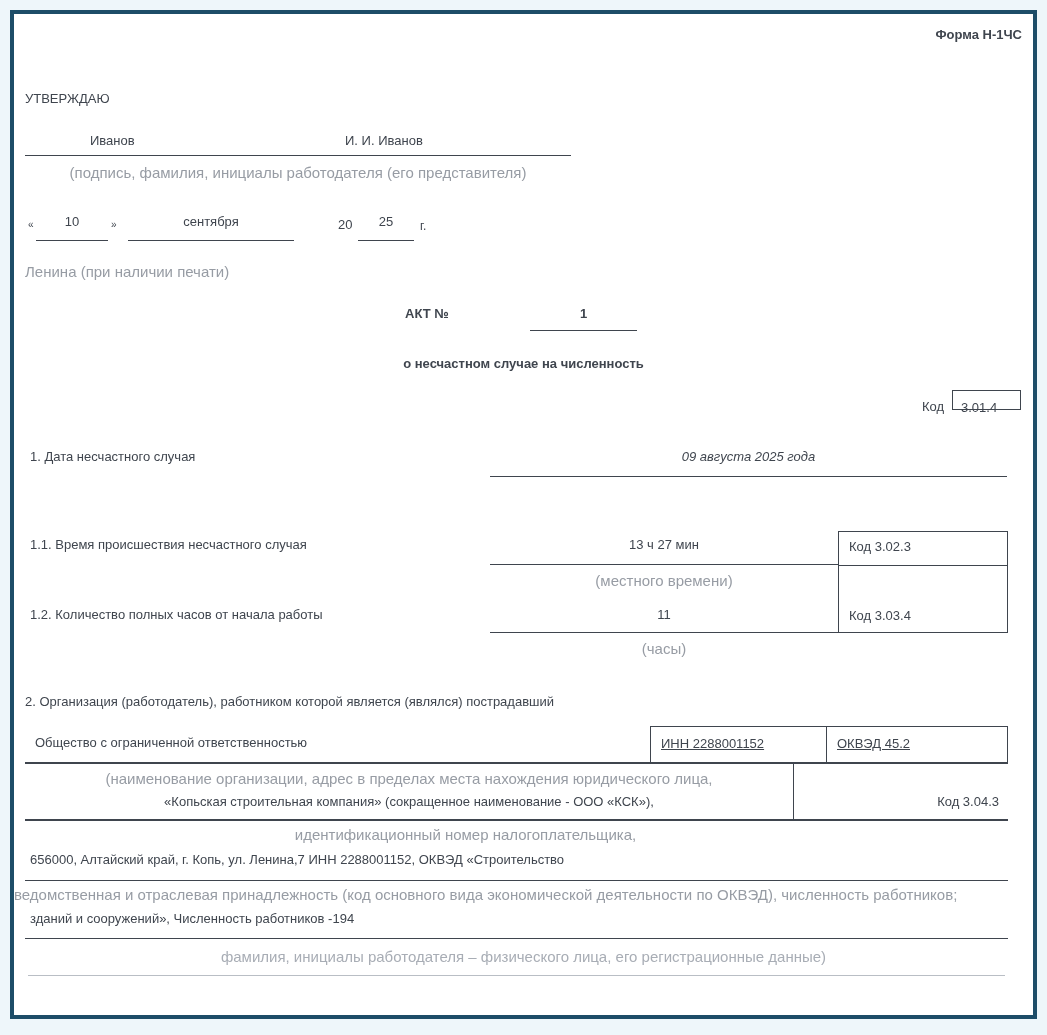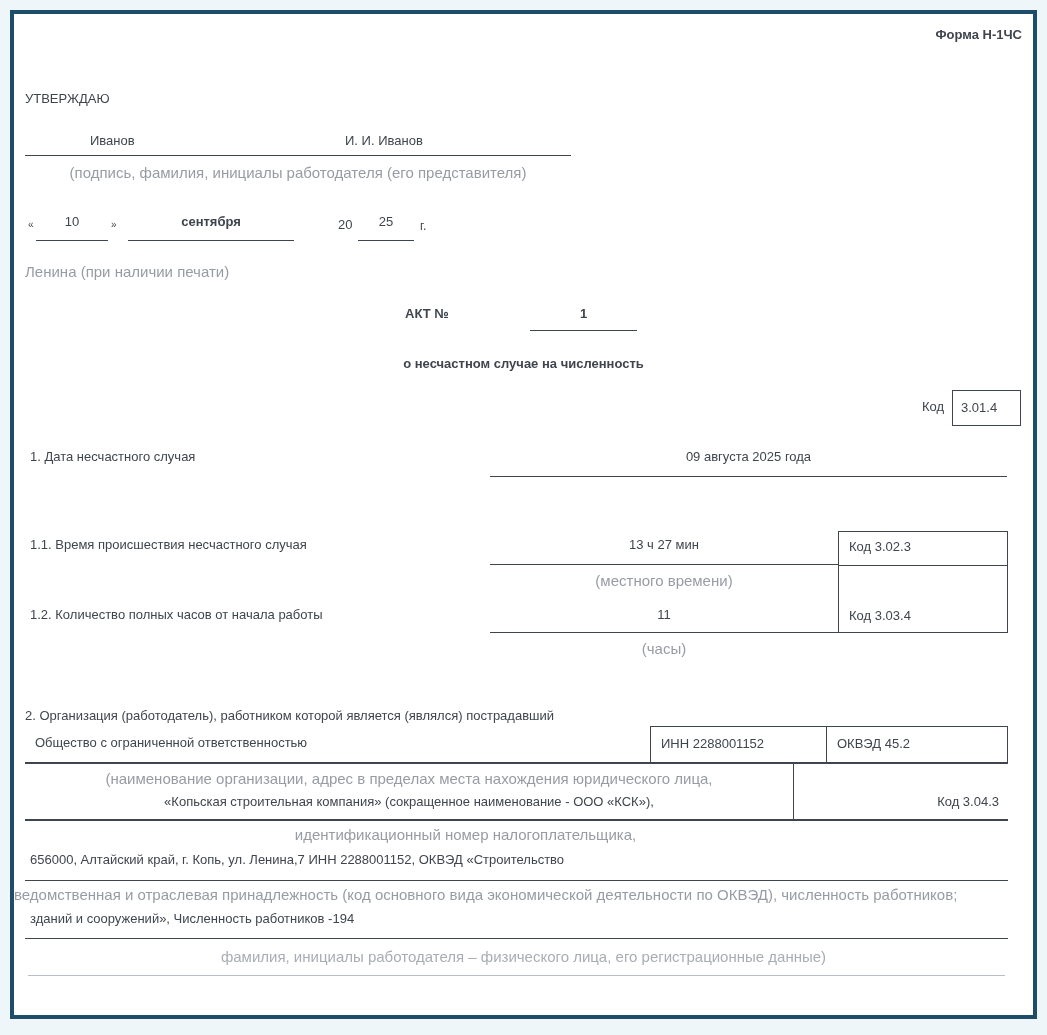--- a/index.html
+++ b/index.html
@@ -33,59 +33,59 @@
   
   #sig-block      { left: 11px;  top: 112px; width: 546px; height: 30px; border-bottom: 1.5px solid #3f454e; }
   #sig-surname    { left: 65px;  top: 7px; }
   #sig-initials   { left: 320px; top: 7px; }
   #sig-caption    { left: 11px;  top: 150px; width: 546px; }
 
   
   #d-open   { left: 14px;  top: 205px; font-size: 10px; }
   #d-day    { left: 22px;  top: 200px; width: 72px;  height: 27px; border-bottom: 1.5px solid #3f454e; }
   #d-close  { left: 97px;  top: 205px; font-size: 10px; }
-  #d-month  { left: 114px; top: 200px; width: 166px; height: 27px; border-bottom: 1.5px solid #3f454e; font-weight: bold; }
+  #d-month  { left: 114px; top: 200px; width: 166px; height: 27px; border-bottom: 1.5px solid #3f454e; }
   #d-cent   { left: 324px; top: 203px; }
   #d-year   { left: 344px; top: 200px; width: 56px;  height: 27px; border-bottom: 1.5px solid #3f454e; }
   #d-suffix { left: 406px; top: 205px; font-size: 12px; }
   #seal     { left: 11px;  top: 249px; }
 
   
   #act-label  { left: 391px; top: 292px; }
   #act-num    { left: 516px; top: 288px; width: 107px; height: 29px; border-bottom: 1.5px solid #3f454e; padding-top: 4px; }
   #act-sub    { left: 0;     top: 342px; width: 1019px; }
 
   
   #kod-label { left: 880px; top: 385px; width: 50px; }
-  #kod-box   { left: 938px; top: 376px; width: 69px; height: 36px; border: 1.5px solid #3f454e; padding: 9px 0 0 8px; }
+  #kod-box   { left: 938px; top: 376px; width: 69px; height: 20px; border: 1.5px solid #3f454e; padding: 9px 0 0 8px; }
 
   
   #s1-label   { left: 16px;  top: 435px; }
-  #s1-value   { left: 476px; top: 431px; width: 517px; height: 32px; border-bottom: 1.5px solid #3f454e; padding-top: 4px; }
+  #s1-value   { left: 476px; top: 431px; width: 517px; height: 32px; border-bottom: 1.5px solid #3f454e; padding-top: 4px; font-style: italic; }
   #s1-caption { left: 476px; top: 470px; width: 517px; }
 
   
   #s11-label   { left: 16px;  top: 523px; }
   #s11-value   { left: 476px; top: 519px; width: 348px; height: 32px; border-bottom: 1.5px solid #3f454e; padding-top: 4px; }
   #s11-caption { left: 476px; top: 558px; width: 348px; }
 
   
   #s12-label   { left: 16px;  top: 593px; }
   #s12-value   { left: 476px; top: 589px; width: 348px; height: 30px; border-bottom: 1.5px solid #3f454e; padding-top: 4px; }
   #s12-caption { left: 476px; top: 626px; width: 348px; }
 
   
   #code-col       { left: 824px; top: 517px; width: 170px; height: 102px; border: 1px solid #3f454e; }
   #code-col-top   { position: absolute; left: 0; top: 0; width: 100%; height: 34px; border-bottom: 1px solid #3f454e; padding: 7px 0 0 10px; }
   #code-col-bot   { position: absolute; left: 0; top: 34px; width: 100%; height: 68px; padding: 42px 0 0 10px; }
 
   
-  #s2-label   { left: 11px; top: 694px; }
+  #s2-label   { left: 11px; top: 680px; }
   #s2-orgtype { left: 21px; top: 721px; }
-  #org-boxes  { left: 636px; top: 712px; width: 358px; height: 37px; border: 1px solid #3f454e; display: flex; }
+  #org-boxes  { left: 636px; top: 712px; width: 358px; height: 37px; border: 1px solid #3f454e; display: flex; text-decoration: underline; }
   #org-inn    { width: 176px; border-right: 1px solid #3f454e; padding: 9px 0 0 10px; }
   #org-okved  { flex: 1; padding: 9px 0 0 10px; }
 
   #name-block { left: 11px; top: 748px; width: 983px; height: 59px; border-top: 2px solid #3f454e; border-bottom: 2px solid #3f454e; }
   #name-left  { position: absolute; left: 0; top: 0; width: 768px; height: 100%; }
   #name-cap   { position: absolute; left: 0; top: 6px;  width: 100%; }
   #name-org   { position: absolute; left: 0; top: 30px; width: 100%; }
   #name-right { position: absolute; left: 768px; top: 0; width: 215px; height: 100%; border-left: 1px solid #3f454e; }
   #name-code  { position: absolute; right: 9px; top: 30px; margin-left: 22px; }
 

